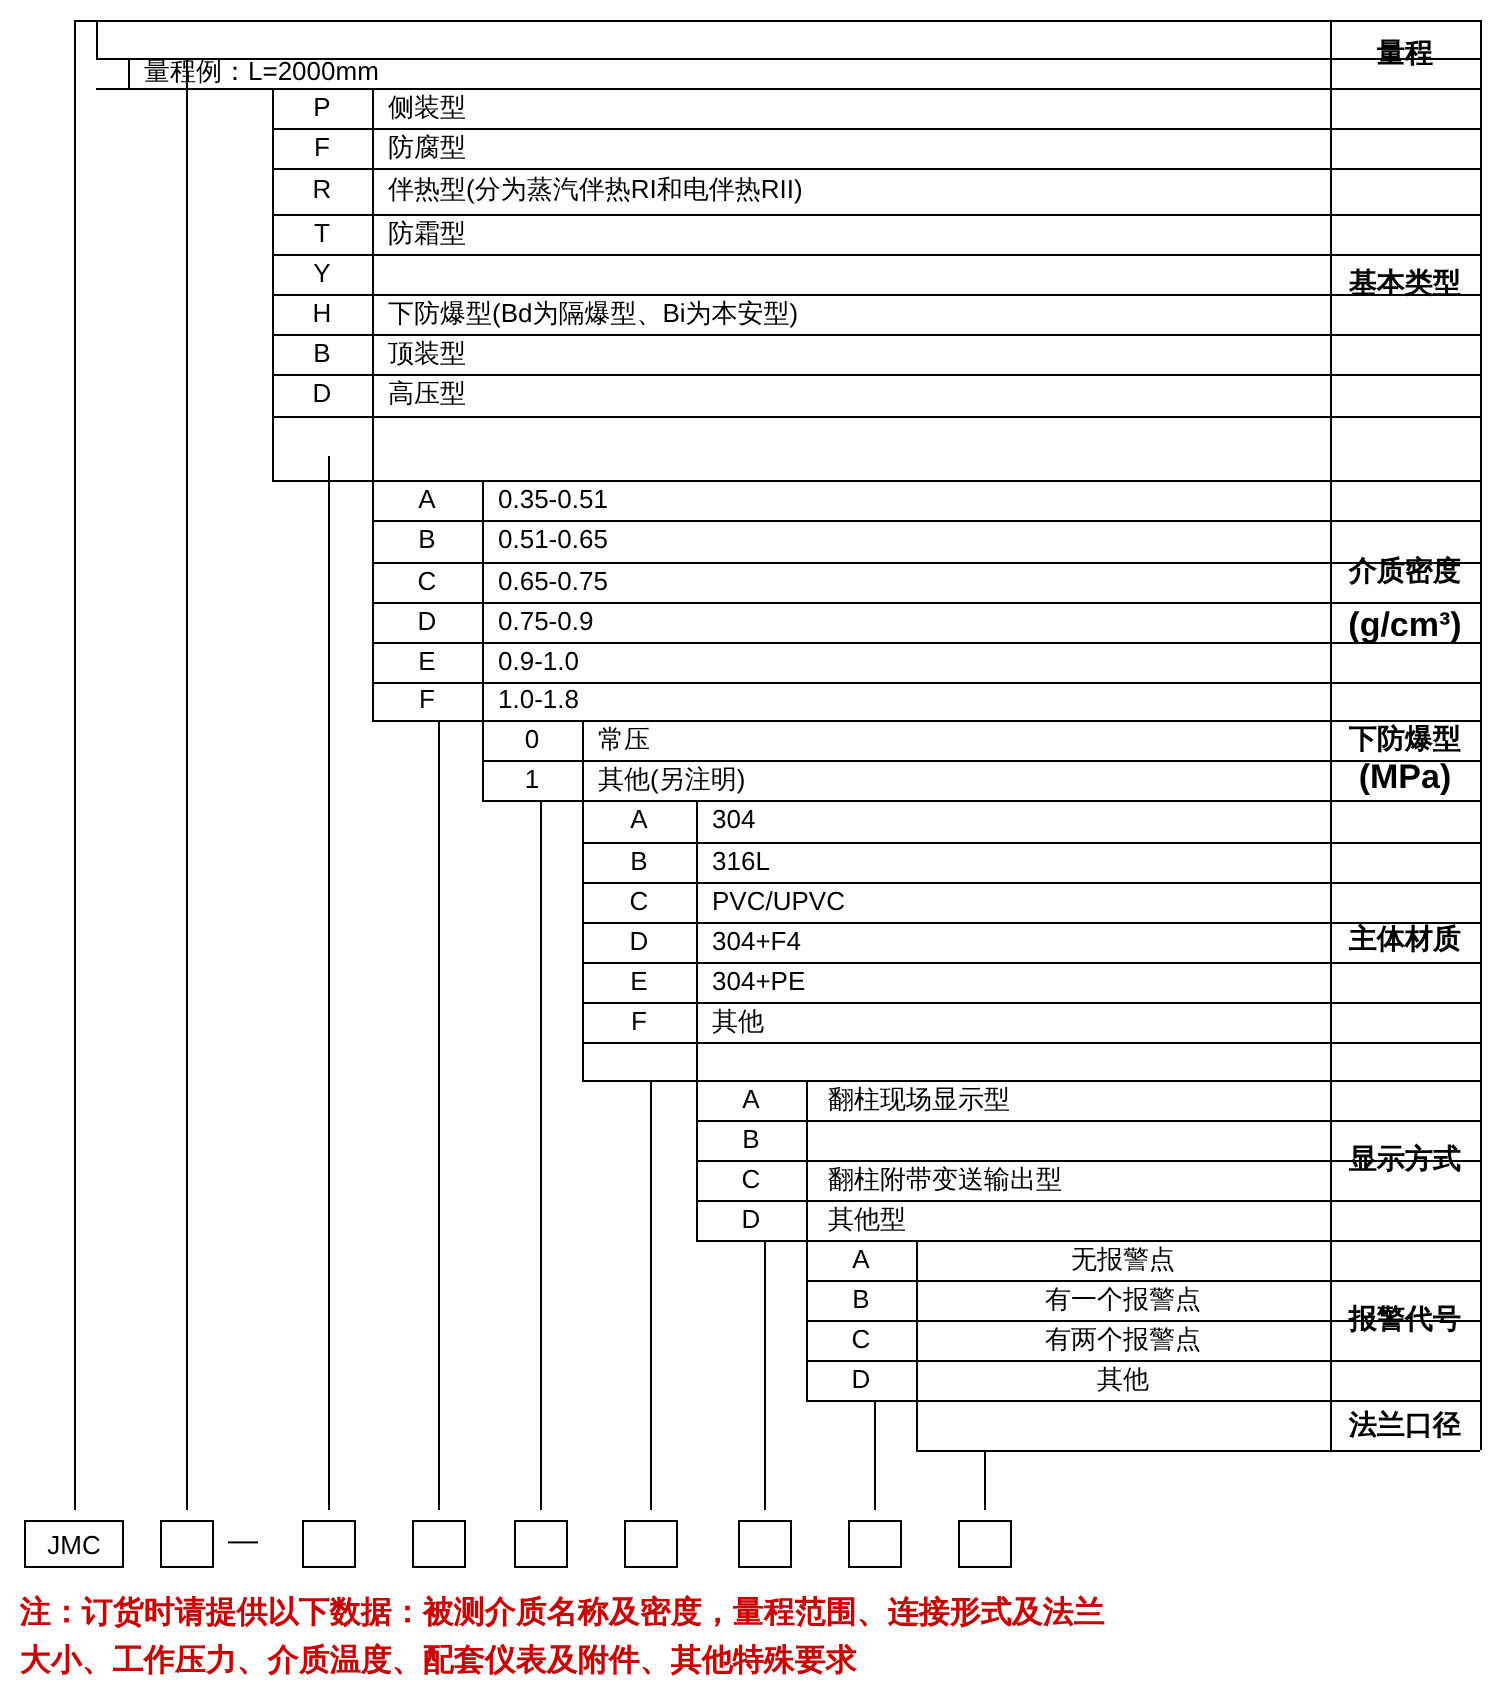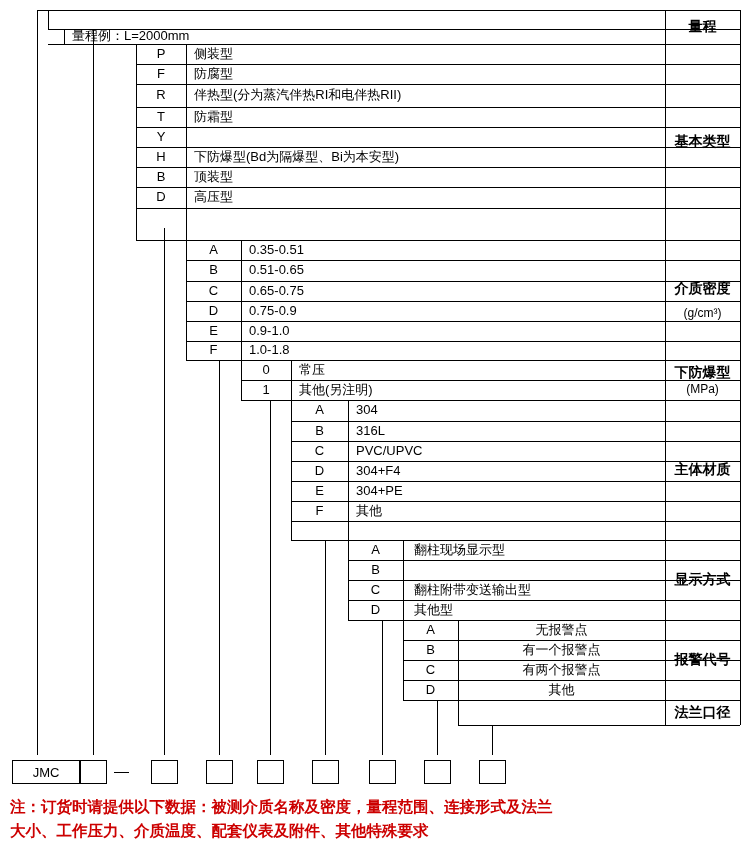--- a/index.html
+++ b/index.html
@@ -19,21 +19,21 @@
   .code{justify-content:center;font-size:13px;}
   .desc{padding-left:6px;}
 
   .hline{position:absolute;height:0;border-top:1px solid #000;}
   .vline{position:absolute;width:0;border-left:1px solid #000;}
 
   .grouplabel{position:absolute;box-sizing:border-box;
      display:flex;align-items:center;justify-content:center;
      font-weight:bold;font-size:14px;text-align:center;flex-direction:column;}
   .grouplabel span{display:block;}
-  .sub{font-weight:normal;font-size:12px;}
+  .sub{font-weight:bold;font-size:17px;}
 
   
   .bbox{position:absolute;box-sizing:border-box;border:1px solid #000;
         display:flex;align-items:center;justify-content:center;font-size:13px;}
   .dash{position:absolute;font-size:15px;}
 
   .note{position:absolute;color:#cc0000;font-weight:bold;font-size:15.5px;
         line-height:1.55;left:10px;width:730px;}
 </style>
 </head>
@@ -361,21 +361,21 @@
   <div class="hline" style="left:64px;top:29px;width:29px;"></div>
 
   <div class="vline" style="left:164px;top:228px;height:527px;"></div>
   <div class="vline" style="left:219px;top:360px;height:395px;"></div>
   <div class="vline" style="left:270px;top:400px;height:355px;"></div>
   <div class="vline" style="left:325px;top:540px;height:215px;"></div>
   <div class="vline" style="left:382px;top:620px;height:135px;"></div>
   <div class="vline" style="left:437px;top:700px;height:55px;"></div>
   <div class="vline" style="left:492px;top:725px;height:30px;"></div>
 
-  <div class="bbox" style="left:12px;top:760px;width:68px;height:24px;">
+  <div class="bbox" style="left:12px;top:760px;width:50px;height:24px;">
     <span>JMC</span>
   </div>
   <div class="bbox" style="left:80px;top:760px;width:27px;height:24px;">
     <span></span>
   </div>
   <div class="dash" style="left:114px;top:762px;"><span>—</span></div>
   <div class="bbox" style="left:151px;top:760px;width:27px;height:24px;">
     <span></span>
   </div>
   <div class="bbox" style="left:206px;top:760px;width:27px;height:24px;">

